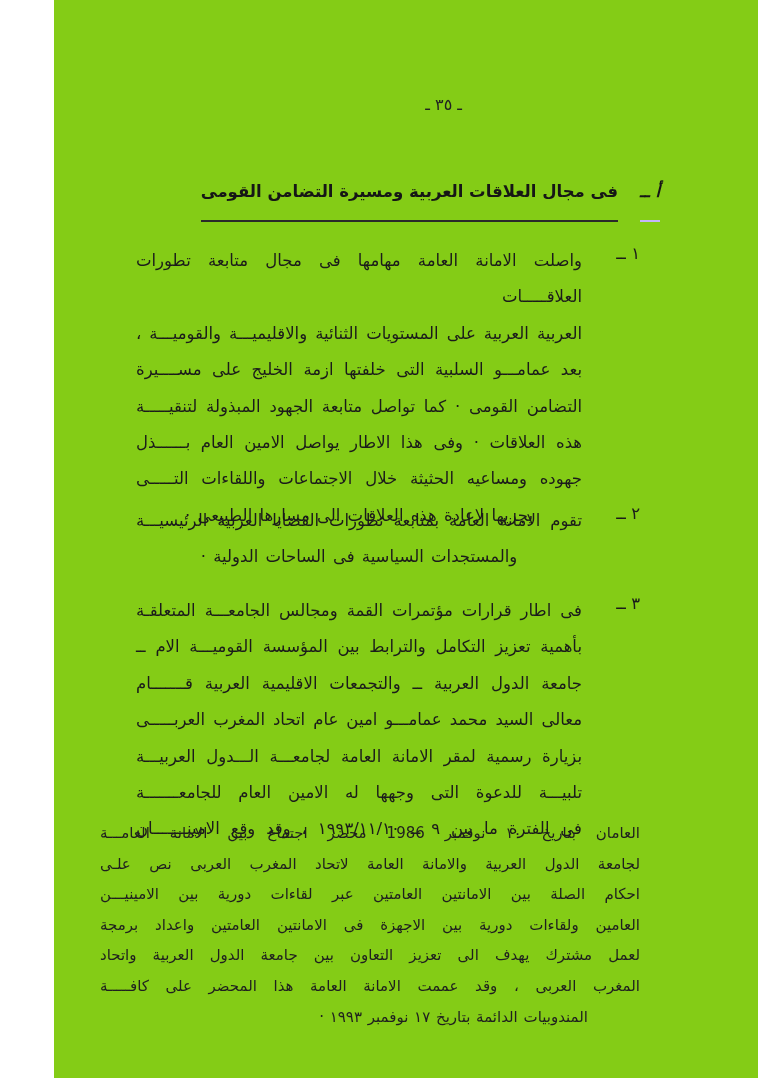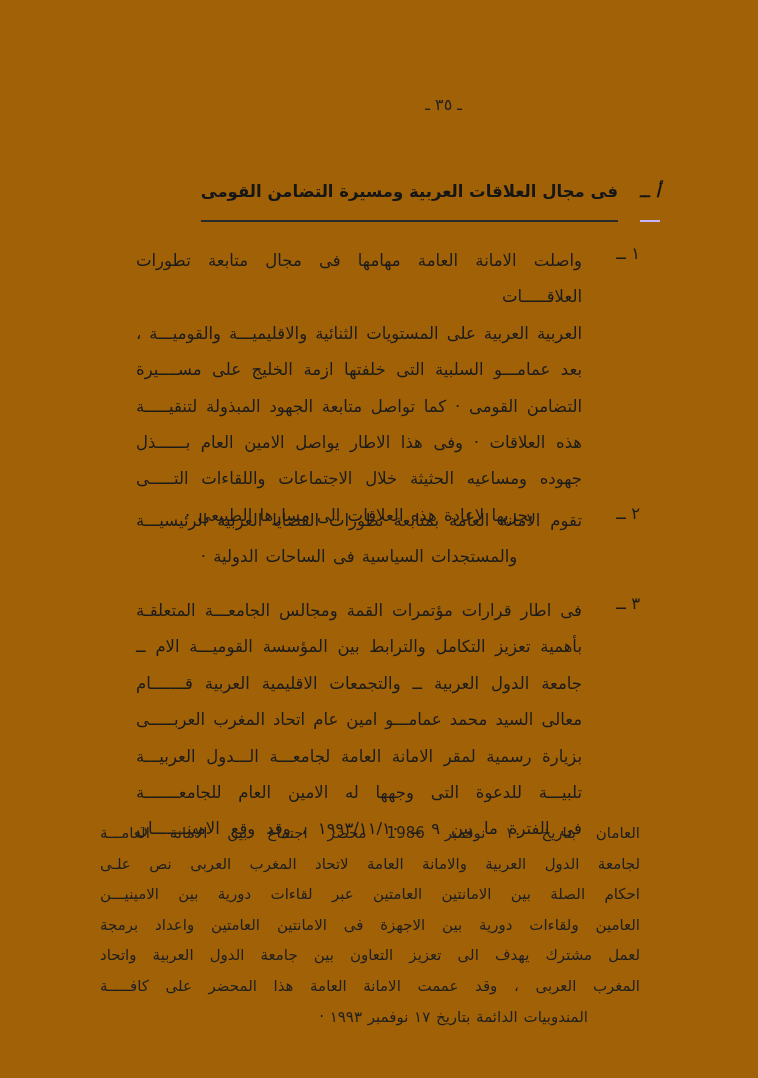--- a/index.html
+++ b/index.html
@@ -9,24 +9,24 @@
   }
   body {
     width: 758px;
     height: 1078px;
     overflow: hidden;
     font-family: "DejaVu Sans", sans-serif;
     color: #1b1b1b;
   }
   .page {
     position: relative;
-    width: 758px;
+    width: 704px;
     height: 1078px;
     direction: rtl;
-    background: #a16207;
+    background: #84cc16;
   }
   .page-number {
     position: absolute;
     top: 95px;
     right: 296px;
     font-size: 16px;
     letter-spacing: 3px;
     white-space: nowrap;
     color: #222;
   }

